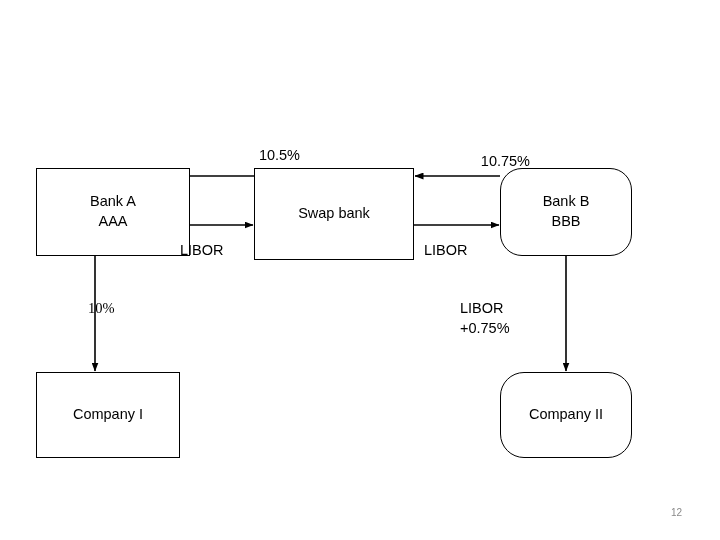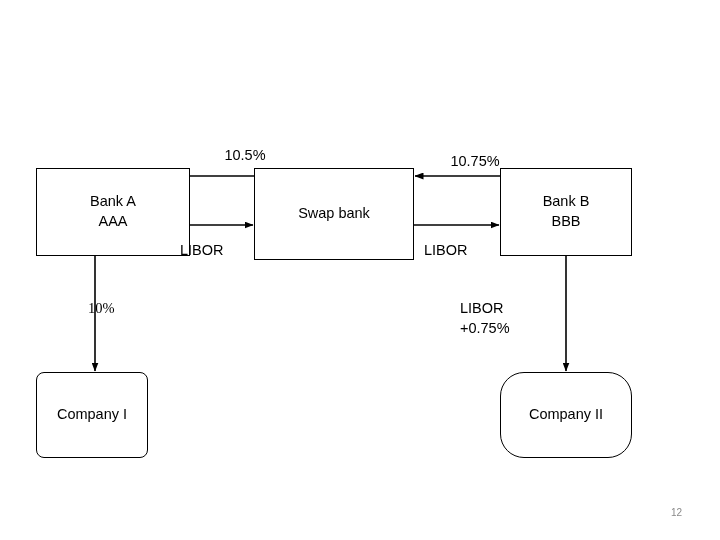--- a/index.html
+++ b/index.html
@@ -34,43 +34,43 @@
     white-space: pre-line;
   }
   .label {
     position: absolute;
     font-size: 14.5px;
     line-height: 1.35;
     color: #000000;
     white-space: pre-line;
   }
   .label.center {
-    text-align: center;
+    text-align: right;
   }
   svg.arrows {
     position: absolute;
     left: 0;
     top: 0;
     width: 720px;
     height: 540px;
     pointer-events: none;
   }
   .page-num {
     position: absolute;
     right: 38px;
     bottom: 22px;
     font-size: 10px;
     color: #8a8a8a;
   }
 
   
   #box-bank-a     { left: 36px;  top: 168px; width: 154px; height: 88px; }
   #box-swap-bank  { left: 254px; top: 168px; width: 160px; height: 92px; }
-  #box-bank-b     { left: 500px; top: 168px; width: 132px; height: 88px; }
-  #box-company-i  { left: 36px;  top: 372px; width: 112px; height: 86px; border-radius: 8px; }
+  #box-bank-b     { left: 500px; top: 168px; width: 132px; height: 88px; border-radius: 22px; }
+  #box-company-i  { left: 36px;  top: 372px; width: 144px; height: 86px; }
   #box-company-ii { left: 500px; top: 372px; width: 132px; height: 86px; border-radius: 24px; }
 
   
   #lbl-rate-left    { left: 190px; top: 146px; width: 110px; }
   #lbl-rate-right   { left: 420px; top: 152px; width: 110px; }
   #lbl-libor-left   { left: 180px; top: 241px; width: 80px; }
   #lbl-libor-right  { left: 424px; top: 241px; width: 80px; }
   #lbl-ten-pct      { left: 88px;  top: 299px; width: 80px; font-family: Liberation Serif, serif; }
   #lbl-libor-plus   { left: 460px; top: 299px; width: 110px; }
 </style>

